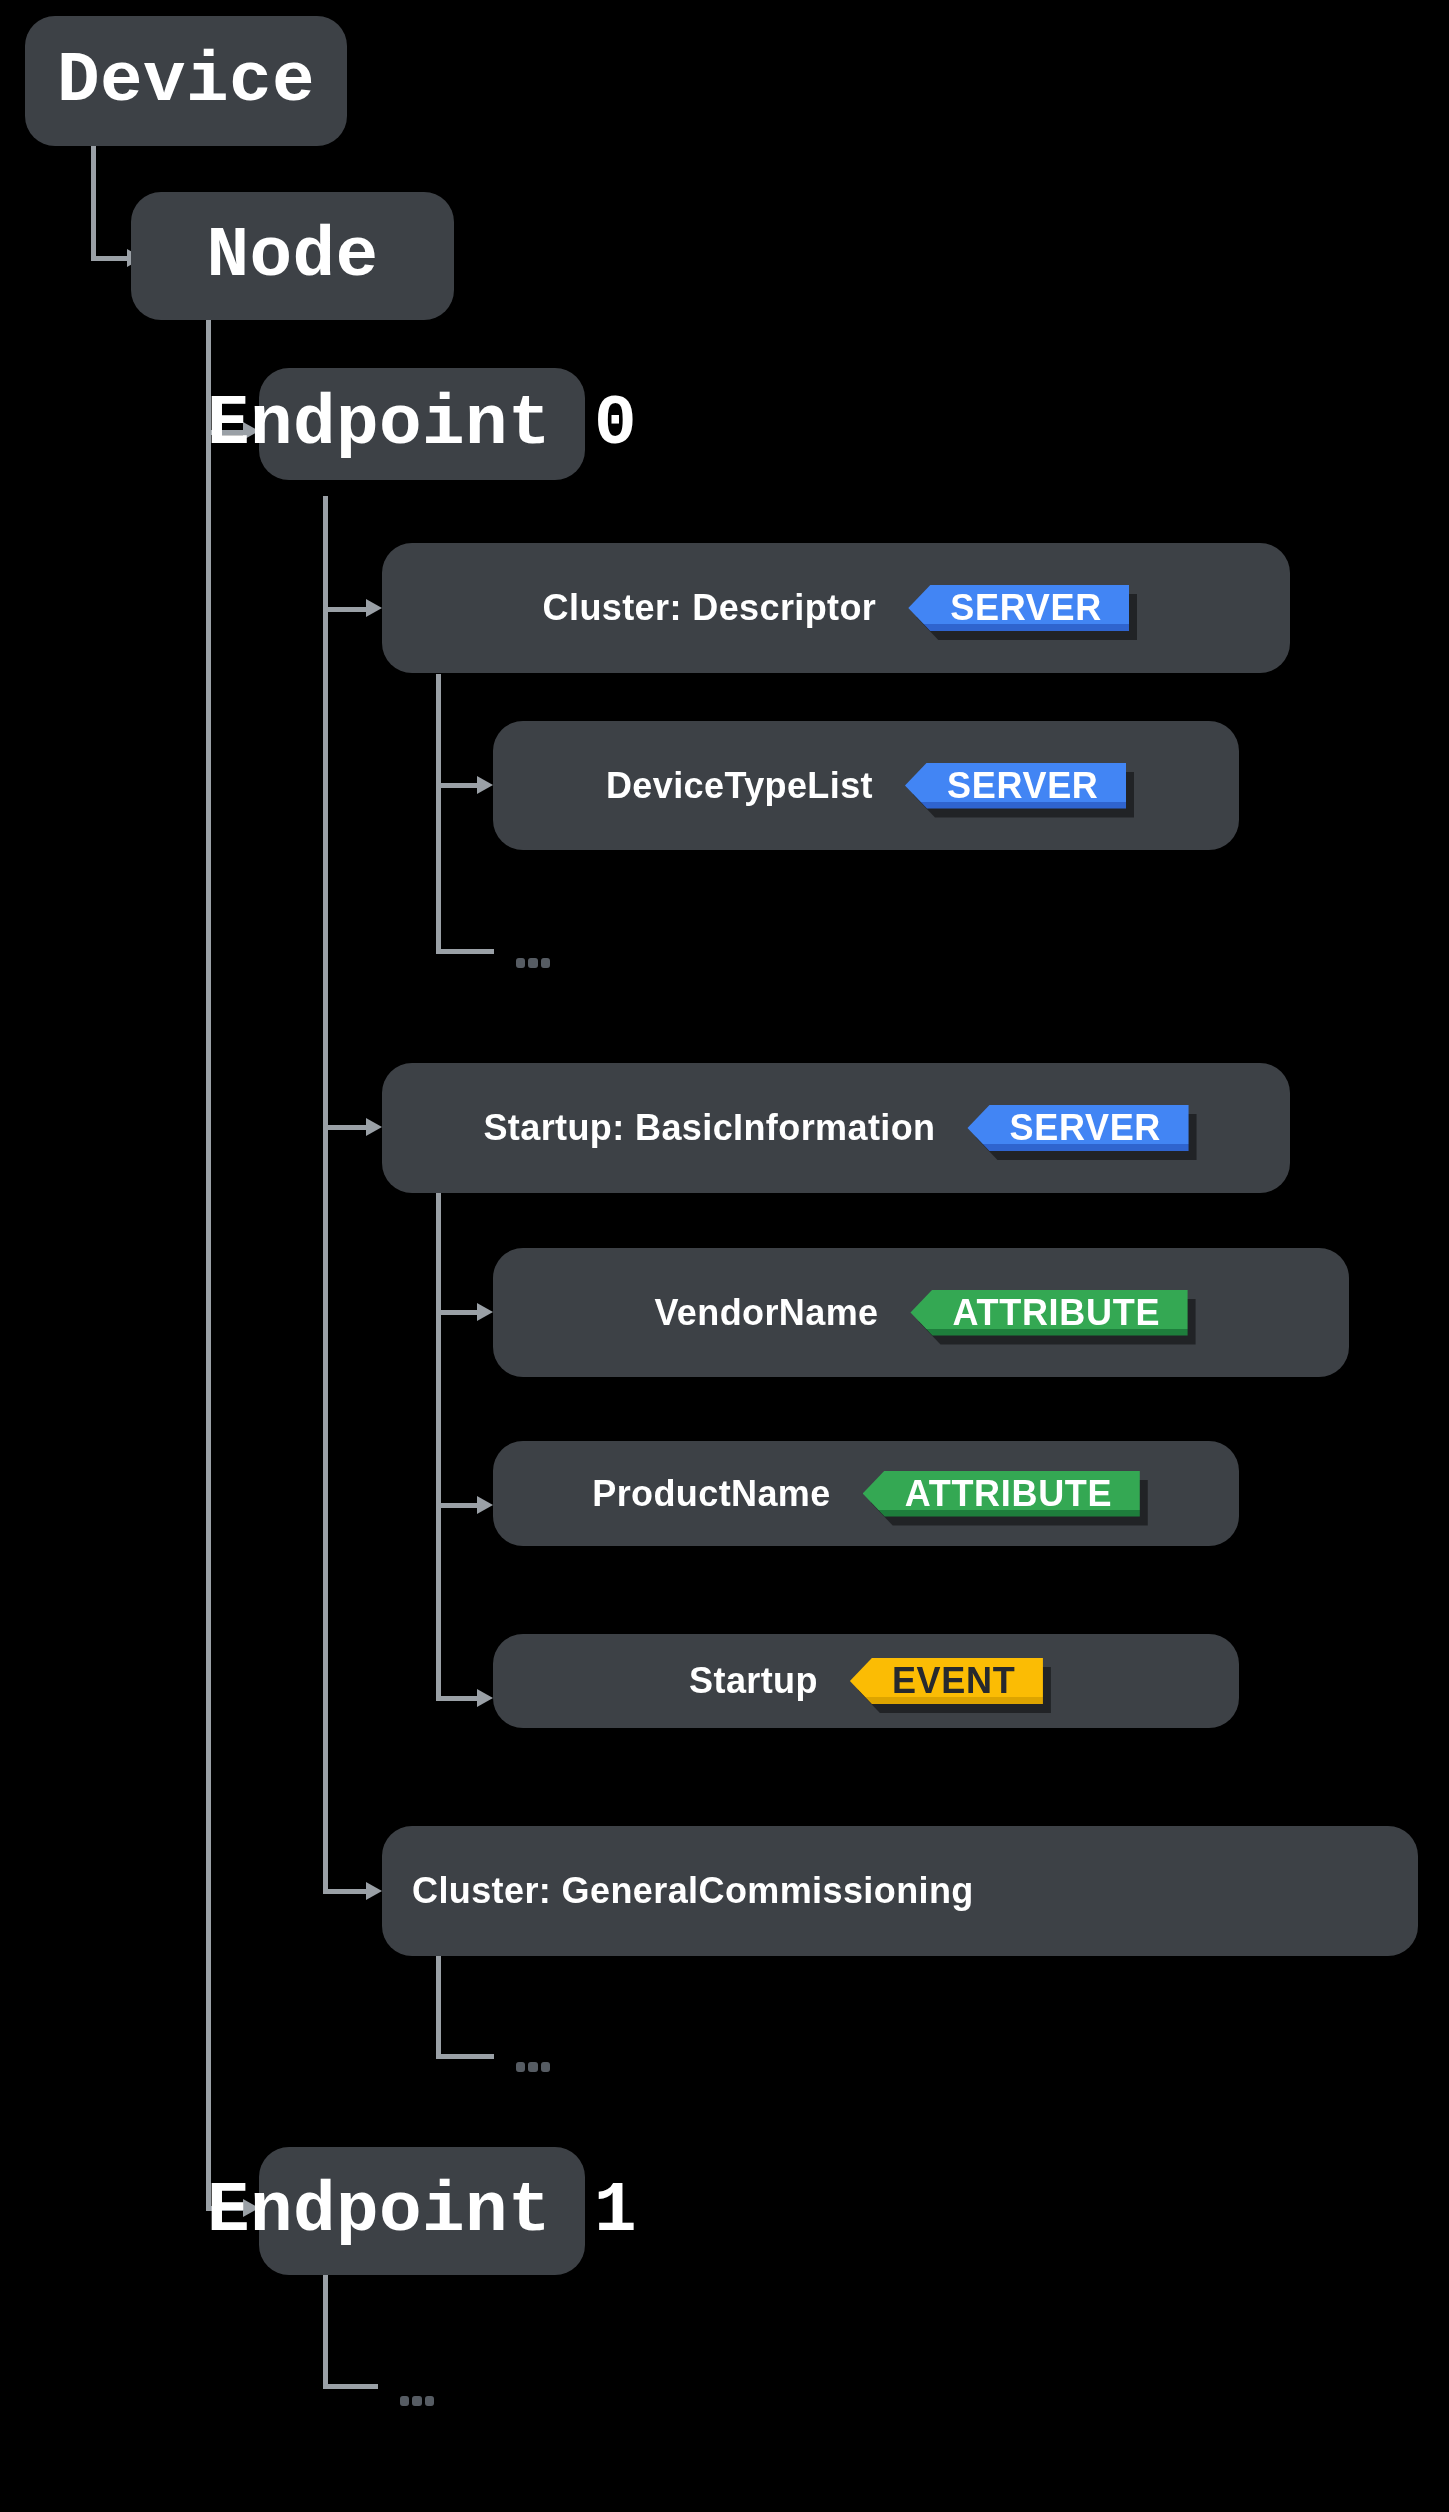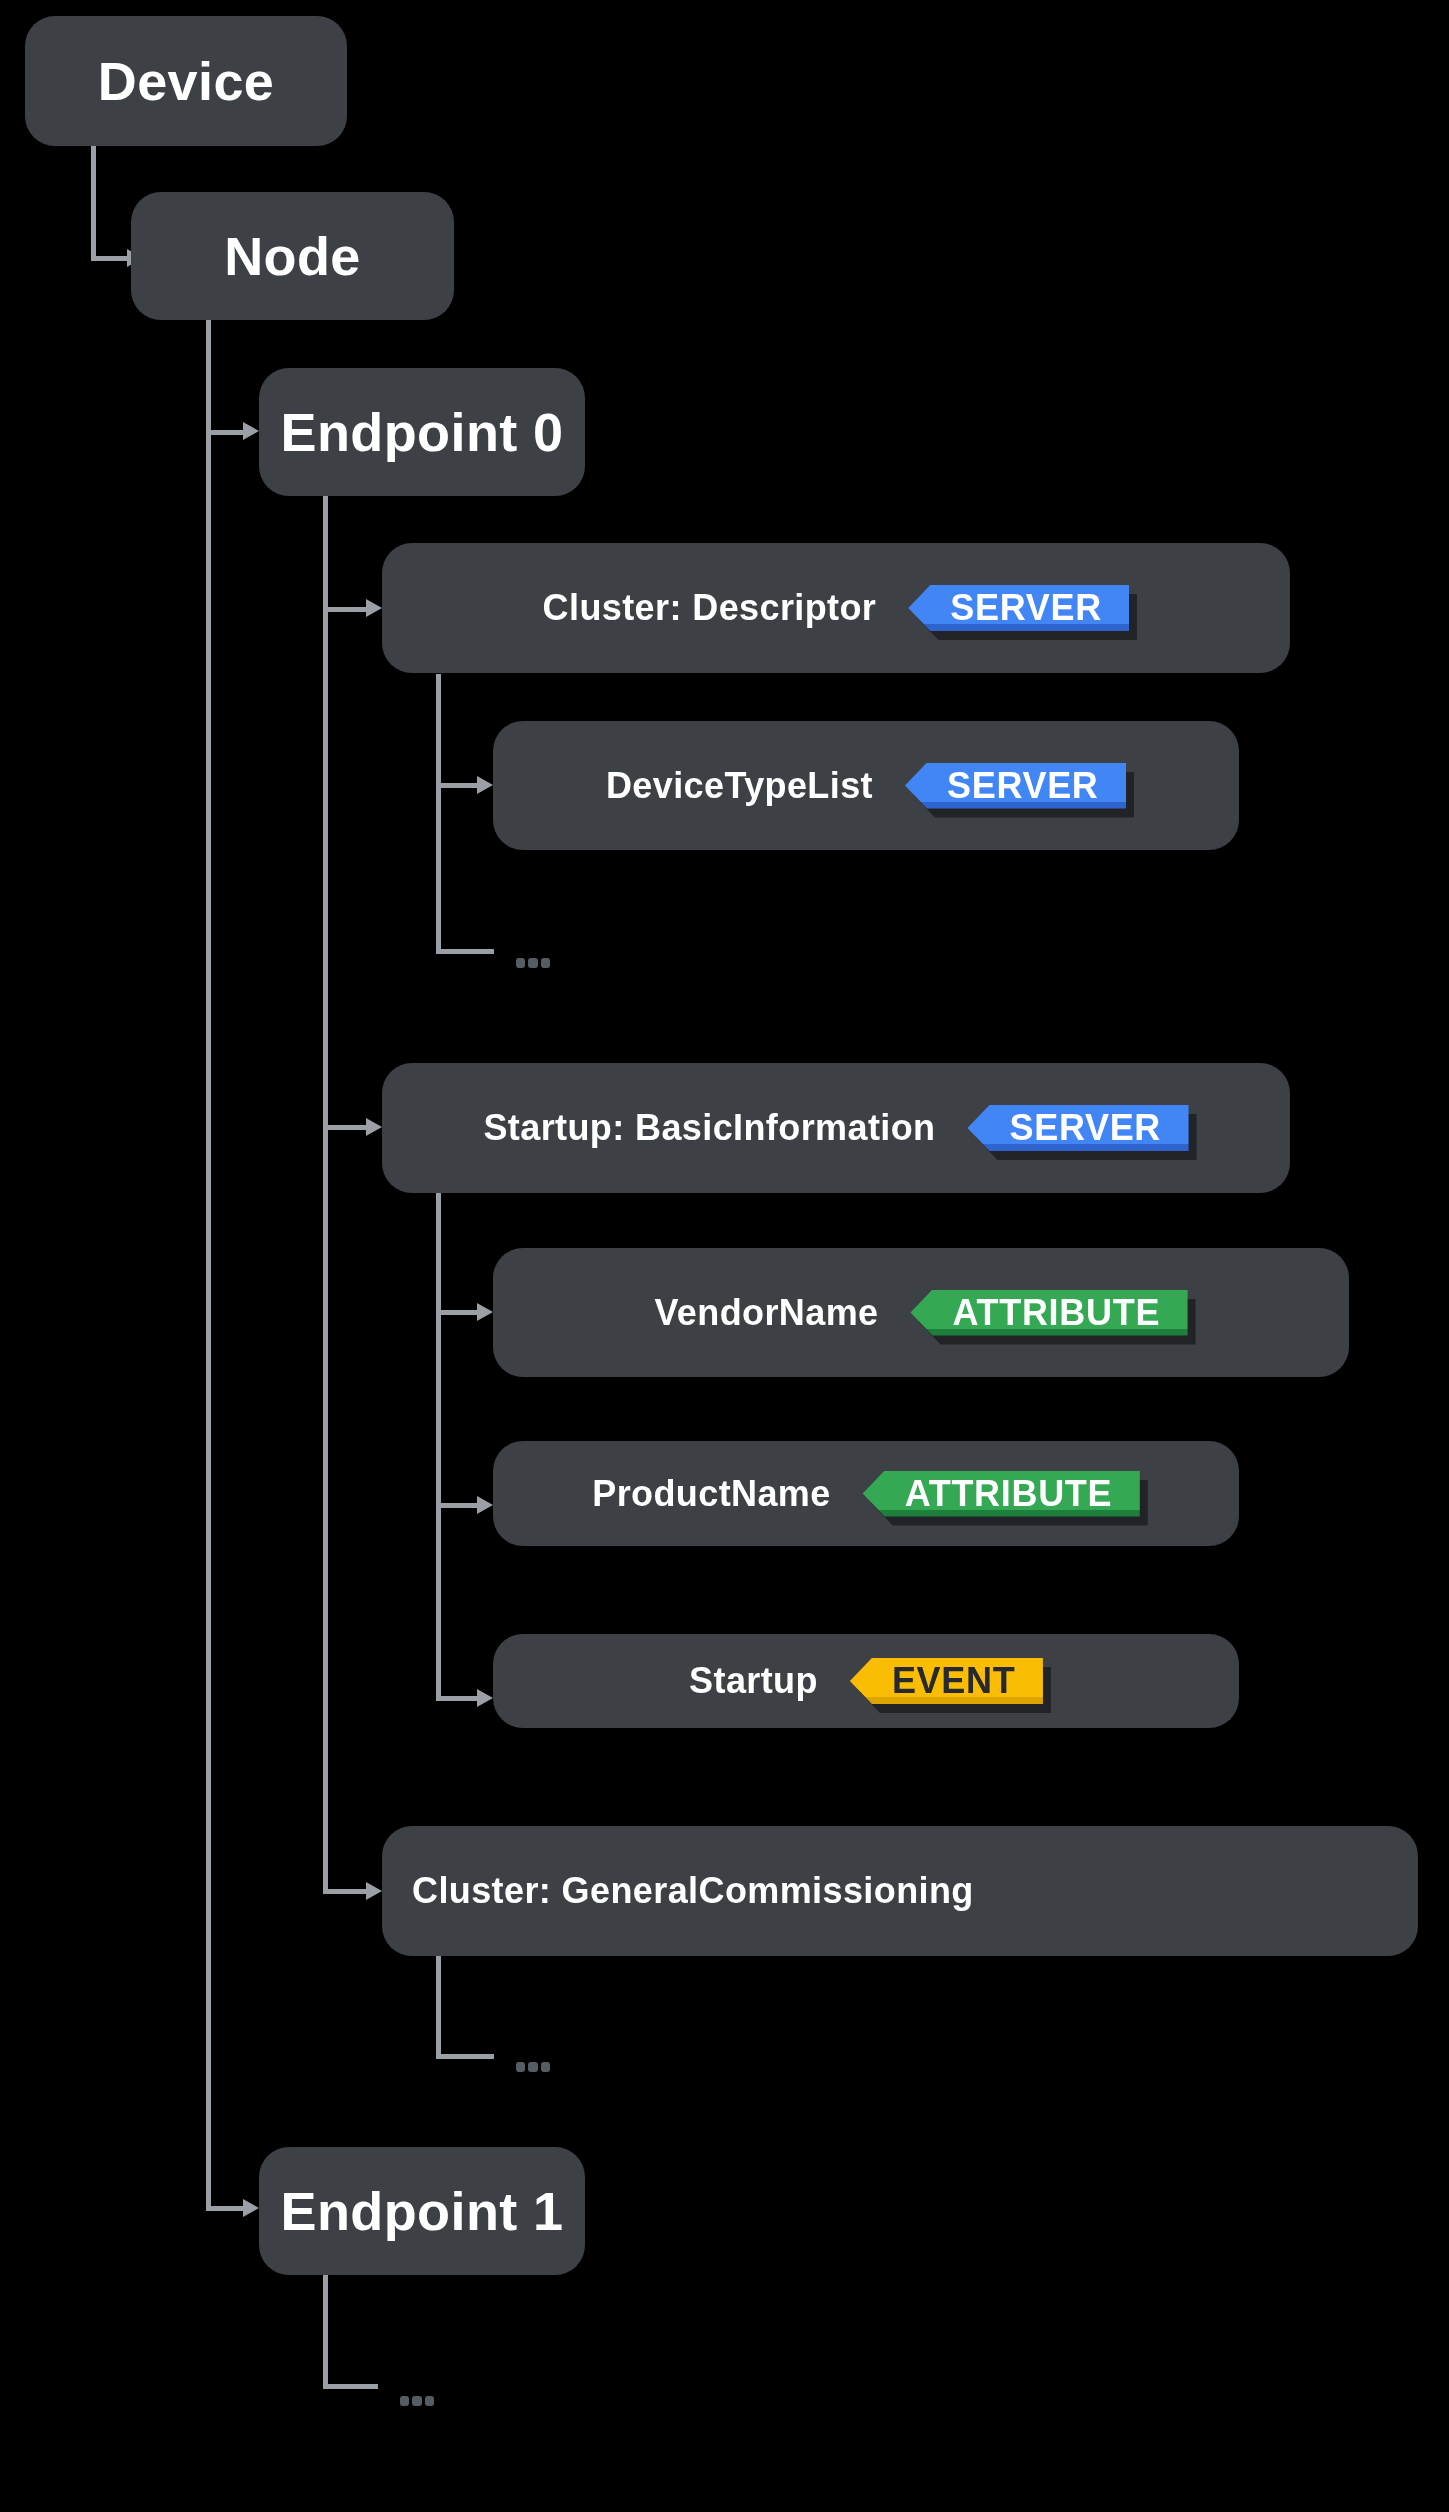--- a/index.html
+++ b/index.html
@@ -26,21 +26,21 @@
     gap: 32px;
     box-sizing: border-box;
     color: #ffffff;
   }
   .box .label {
     font-size: 36px;
     font-weight: 700;
     white-space: nowrap;
     letter-spacing: 0.4px;
   }
-  .box.top-level .label { font-size: 54px; }
+  .box.top-level .label { font-size: 71px; font-family: Liberation Mono, monospace; }
   .box.left-align { justify-content: flex-start; padding-left: 30px; }
 
   
   .badge-wrap {
     filter: drop-shadow(8.7px 9.4px 0 rgba(0,0,0,0.45));
     flex: 0 0 auto;
   }
   .badge {
     display: inline-block;
     height: 46px;
@@ -119,21 +119,21 @@
   <div class="line" style="left:323px; top:2384px; width:55px; height:5px;"></div>
 
   <div class="box top-level" style="left:25px; top:16px; width:322px; height:130px;">
     <span class="label">Device</span>
   </div>
 
   <div class="box top-level" style="left:131px; top:192px; width:323px; height:128px;">
     <span class="label">Node</span>
   </div>
 
-  <div class="box top-level" style="left:259px; top:368px; width:326px; height:128px;">
+  <div class="box top-level" style="left:259px; top:368px; width:326px; height:112px;">
     <span class="label">Endpoint 0</span>
   </div>
 
   <div class="box" style="left:382px; top:543px; width:908px; height:130px;">
     <span class="label">Cluster: Descriptor</span>
     <span class="badge-wrap"><span class="badge" style="background: linear-gradient(rgb(66, 133, 244) 0px, rgb(66, 133, 244) 85%, rgb(47, 100, 207) 85%, rgb(47, 100, 207) 100%); color: rgb(255, 255, 255);"><span class="badge-label">SERVER</span></span></span>
   </div>
 
   <div class="box" style="left:493px; top:721px; width:746px; height:129px;">
     <span class="label">DeviceTypeList</span>

